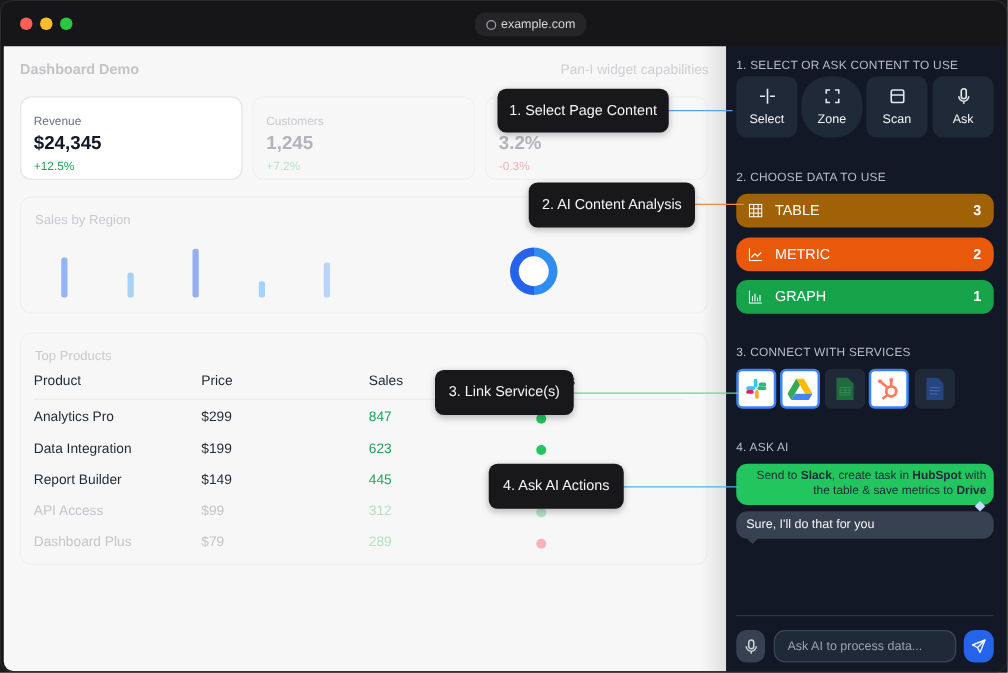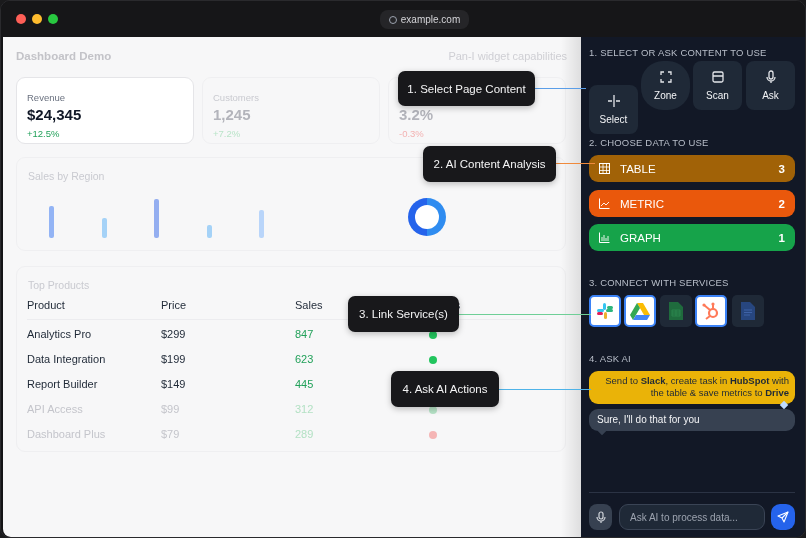--- a/index.html
+++ b/index.html
@@ -55,21 +55,21 @@
   .tool { position: absolute; top: 24px; width: 49px; height: 49px; background: #1f2937; border-radius: 8px; color: #f3f4f6; font-size: 10px; display: flex; flex-direction: column; align-items: center; justify-content: center; gap: 6px; }
   .tool svg { display: block; }
   .data-btn { position: absolute; left: 8px; width: 206px; height: 27px; border-radius: 9px; color: #fff; font-size: 11.5px; display: flex; align-items: center; padding: 0 10px; }
   .data-btn .lab { margin-left: 10px; flex: 1; }
   .data-btn .cnt { font-weight: bold; font-size: 11.5px; }
 
   .svc { position: absolute; top: 258px; width: 32px; height: 32px; border-radius: 5px; display: flex; align-items: center; justify-content: center; }
   .svc.on { background: #ffffff; border: 2px solid #3b82f6; }
   .svc.off { background: #1f2937; }
 
-  .bubble-user { position: absolute; left: 8px; top: 334px; width: 206px; height: 33px; background: #eab308; border-radius: 9px; color: #1f2937; font-size: 9.5px; text-align: right; padding: 4px 6px; line-height: 12px; }
+  .bubble-user { position: absolute; left: 8px; top: 334px; width: 206px; height: 33px; background: #22c55e; border-radius: 9px; color: #1f2937; font-size: 9.5px; text-align: right; padding: 4px 6px; line-height: 12px; }
   .bubble-user b { font-weight: bold; }
   .bubble-user::after { content: ""; position: absolute; right: 8px; bottom: -4px; width: 6px; height: 6px; background: #bfdbfe; transform: rotate(45deg); }
   .bubble-ai { position: absolute; left: 8px; top: 372px; width: 206px; height: 22px; background: #374151; border-radius: 9px; color: #f3f4f6; font-size: 10px; padding: 5px 8px; }
   .bubble-ai::after { content: ""; position: absolute; left: 10px; bottom: -3px; width: 6px; height: 6px; background: #374151; transform: rotate(45deg); }
 
   .side-divider { position: absolute; left: 8px; top: 455px; width: 206px; height: 1px; background: #2b3344; }
   .mic-btn { position: absolute; left: 8px; top: 467px; width: 23px; height: 26px; background: #374151; border-radius: 8px; display: flex; align-items: center; justify-content: center; }
   .chat-input { position: absolute; left: 38px; top: 467px; width: 146px; height: 26px; background: #1f2937; border: 1px solid #3a4455; border-radius: 9px; color: #e5e7eb; font-size: 10px; padding: 0 10px; font-family: "Liberation Sans", sans-serif; outline: none; }
   .chat-input::placeholder { color: #9ca3af; }
   .send-btn { position: absolute; left: 190px; top: 467px; width: 24px; height: 26px; background: #2563eb; border-radius: 9px; display: flex; align-items: center; justify-content: center; }
@@ -169,21 +169,21 @@
 
   <div class="connector" style="left:455px; top:313px; width:135px; background:#6fcf97;"></div>
   <div class="tip" style="left:347px; top:295px; width:111px; height:36px;">3. Link Service(s)</div>
 
   <div class="connector" style="left:496px; top:388px; width:94px; background:#4fb3e8;"></div>
   <div class="tip" style="left:390px; top:370px; width:108px; height:36px;">4. Ask AI Actions</div>
 
   <div class="side">
     <div class="sec-title" style="top:10px;">1. SELECT OR ASK CONTENT TO USE</div>
 
-    <div class="tool" style="left:8px;margin-top:24px;">
+    <div class="tool" style="left:8px;">
       <svg width="14" height="14" viewBox="0 0 14 14">
           <path d="M7 1v12M1 7h4M9 7h4" stroke="#e5e7eb" stroke-width="1.3" fill="none"></path>
         </svg>
       <span>Select</span>
     </div>
     <div class="tool" style="left:60px;border-radius:22px;">
       <svg width="14" height="14" viewBox="0 0 14 14">
           <path d="M2 5V2h3M9 2h3v3M12 9v3H9M5 12H2V9" stroke="#e5e7eb" stroke-width="1.3" fill="none"></path>
         </svg>
       <span>Zone</span>
@@ -206,21 +206,21 @@
     <div class="sec-title" style="top:100px;">2. CHOOSE DATA TO USE</div>
 
     <div class="data-btn" style="top:118px; background:#a16207;">
       <svg width="11" height="11" viewBox="0 0 11 11">
           <rect x="0.5" y="0.5" width="10" height="10" stroke="#fff" fill="none"></rect>
           <path d="M0.5 4h10M0.5 7.5h10M4 0.5v10M7.5 0.5v10" stroke="#fff" stroke-width="0.8"></path>
         </svg>
       <span class="lab">TABLE</span>
       <span class="cnt">3</span>
     </div>
-    <div class="data-btn" style="top:153px; background:#ea580c;">
+    <div class="data-btn" style="top:153px; background:#ea580c;border-radius:11px;">
       <svg width="11" height="11" viewBox="0 0 11 11">
           <path d="M0.5 0.5v10h10" stroke="#fff" fill="none"></path>
           <path d="M2 8l3-3 2 2 3-3" stroke="#fff" stroke-width="0.9" fill="none"></path>
         </svg>
       <span class="lab">METRIC</span>
       <span class="cnt">2</span>
     </div>
     <div class="data-btn" style="top:187px; background:#16a34a;">
       <svg width="11" height="11" viewBox="0 0 11 11">
           <path d="M0.5 0.5v10h10" stroke="#fff" fill="none"></path>

